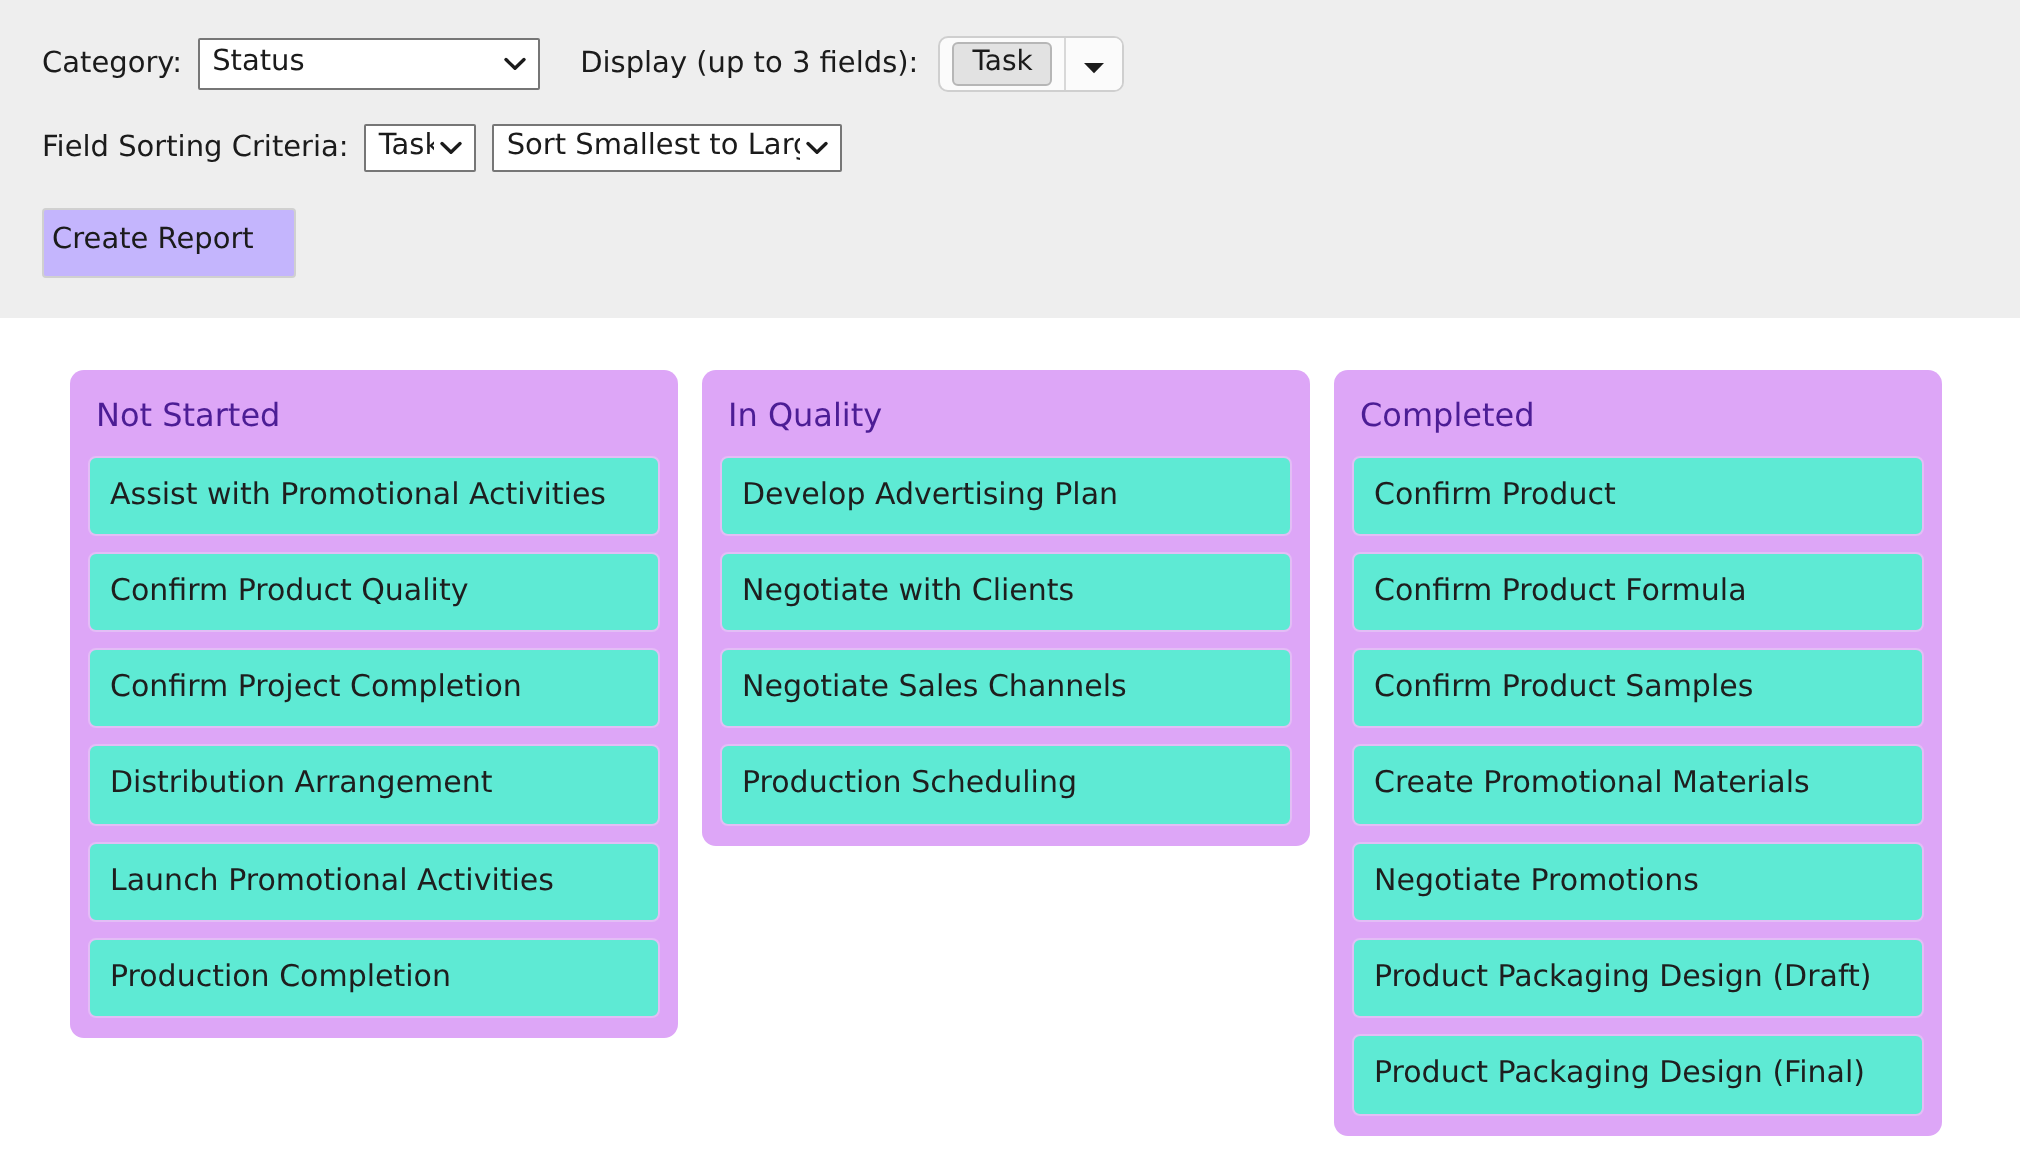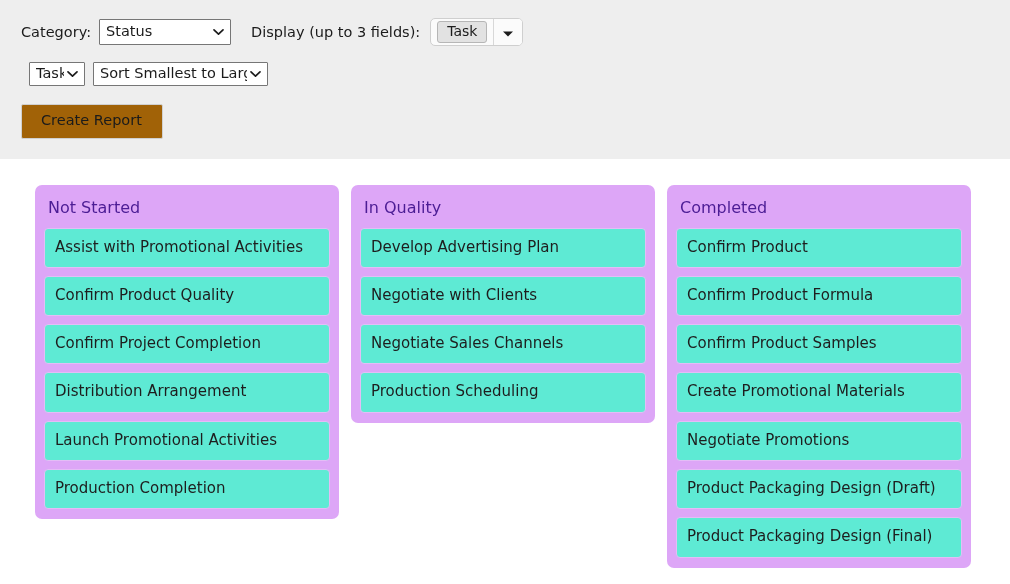--- a/index.html
+++ b/index.html
@@ -60,21 +60,21 @@
     right: 7px;
     top: 50%;
     transform: translateY(-50%);
     pointer-events: none;
     width: 11px;
     height: 7px;
     display: block;
   }
   .sel-wrap .chev svg { display: block; }
 
-  #category-select { width: 132px; height: 26px; margin-left: 8px; }
+  #category-select { width: 171px; height: 26px; margin-left: 8px; }
   #sort-field-select { width: 56px; height: 24px; margin-left: 8px; padding-right: 20px; }
   #sort-order-select { width: 175px; height: 24px; margin-left: 8px; padding-right: 20px; }
 
   
   .field-picker {
     display: inline-flex;
     align-items: stretch;
     margin-left: 10px;
     background: #fbfbfb;
     border: 1px solid #cfcfcf;
@@ -103,27 +103,27 @@
     border-left: 1px solid #d8d8d8;
     background: #fbfbfb;
     display: flex;
     align-items: center;
     justify-content: center;
     cursor: pointer;
   }
 
   .create-btn {
     display: inline-block;
-    background: #a16207;
+    background: #c4b5fd;
     border: 1px solid #d0d0d0;
     border-radius: 2px;
     font-family: "DejaVu Sans", "Liberation Sans", sans-serif;
     font-size: 14.5px;
     color: #1b1b1b;
-    padding: 8px 20px 9px 19px;
+    padding: 8px 20px 9px 4px;
     cursor: pointer;
     line-height: 1.1;
   }
 
   
   .board {
     display: flex;
     align-items: flex-start;
     padding: 26px 0 0 35px;
     gap: 12px;
@@ -184,20 +184,21 @@
         <span>
           <svg viewBox="0 0 12 8" width="12" height="8">
               <path d="M1 1.5 L6 6.6 L11 1.5 Z" fill="#1b1b1b"></path>
             </svg>
         </span>
       </span>
     </span>
   </div>
 
   <div class="toolbar-row row2">
+    <span class="tb-label">Field Sorting Criteria:</span>
 
     <span class="sel-wrap">
       <select class="sel" id="sort-field-select">
         <option>Task</option>
       </select>
       <span class="chev">
         <svg viewBox="0 0 11 7" width="11" height="7">
             <path d="M1 1.3 L5.5 5.6 L10 1.3" fill="none" stroke="#1b1b1b" stroke-width="1.7" stroke-linecap="round" stroke-linejoin="round"></path>
           </svg>
       </span>

